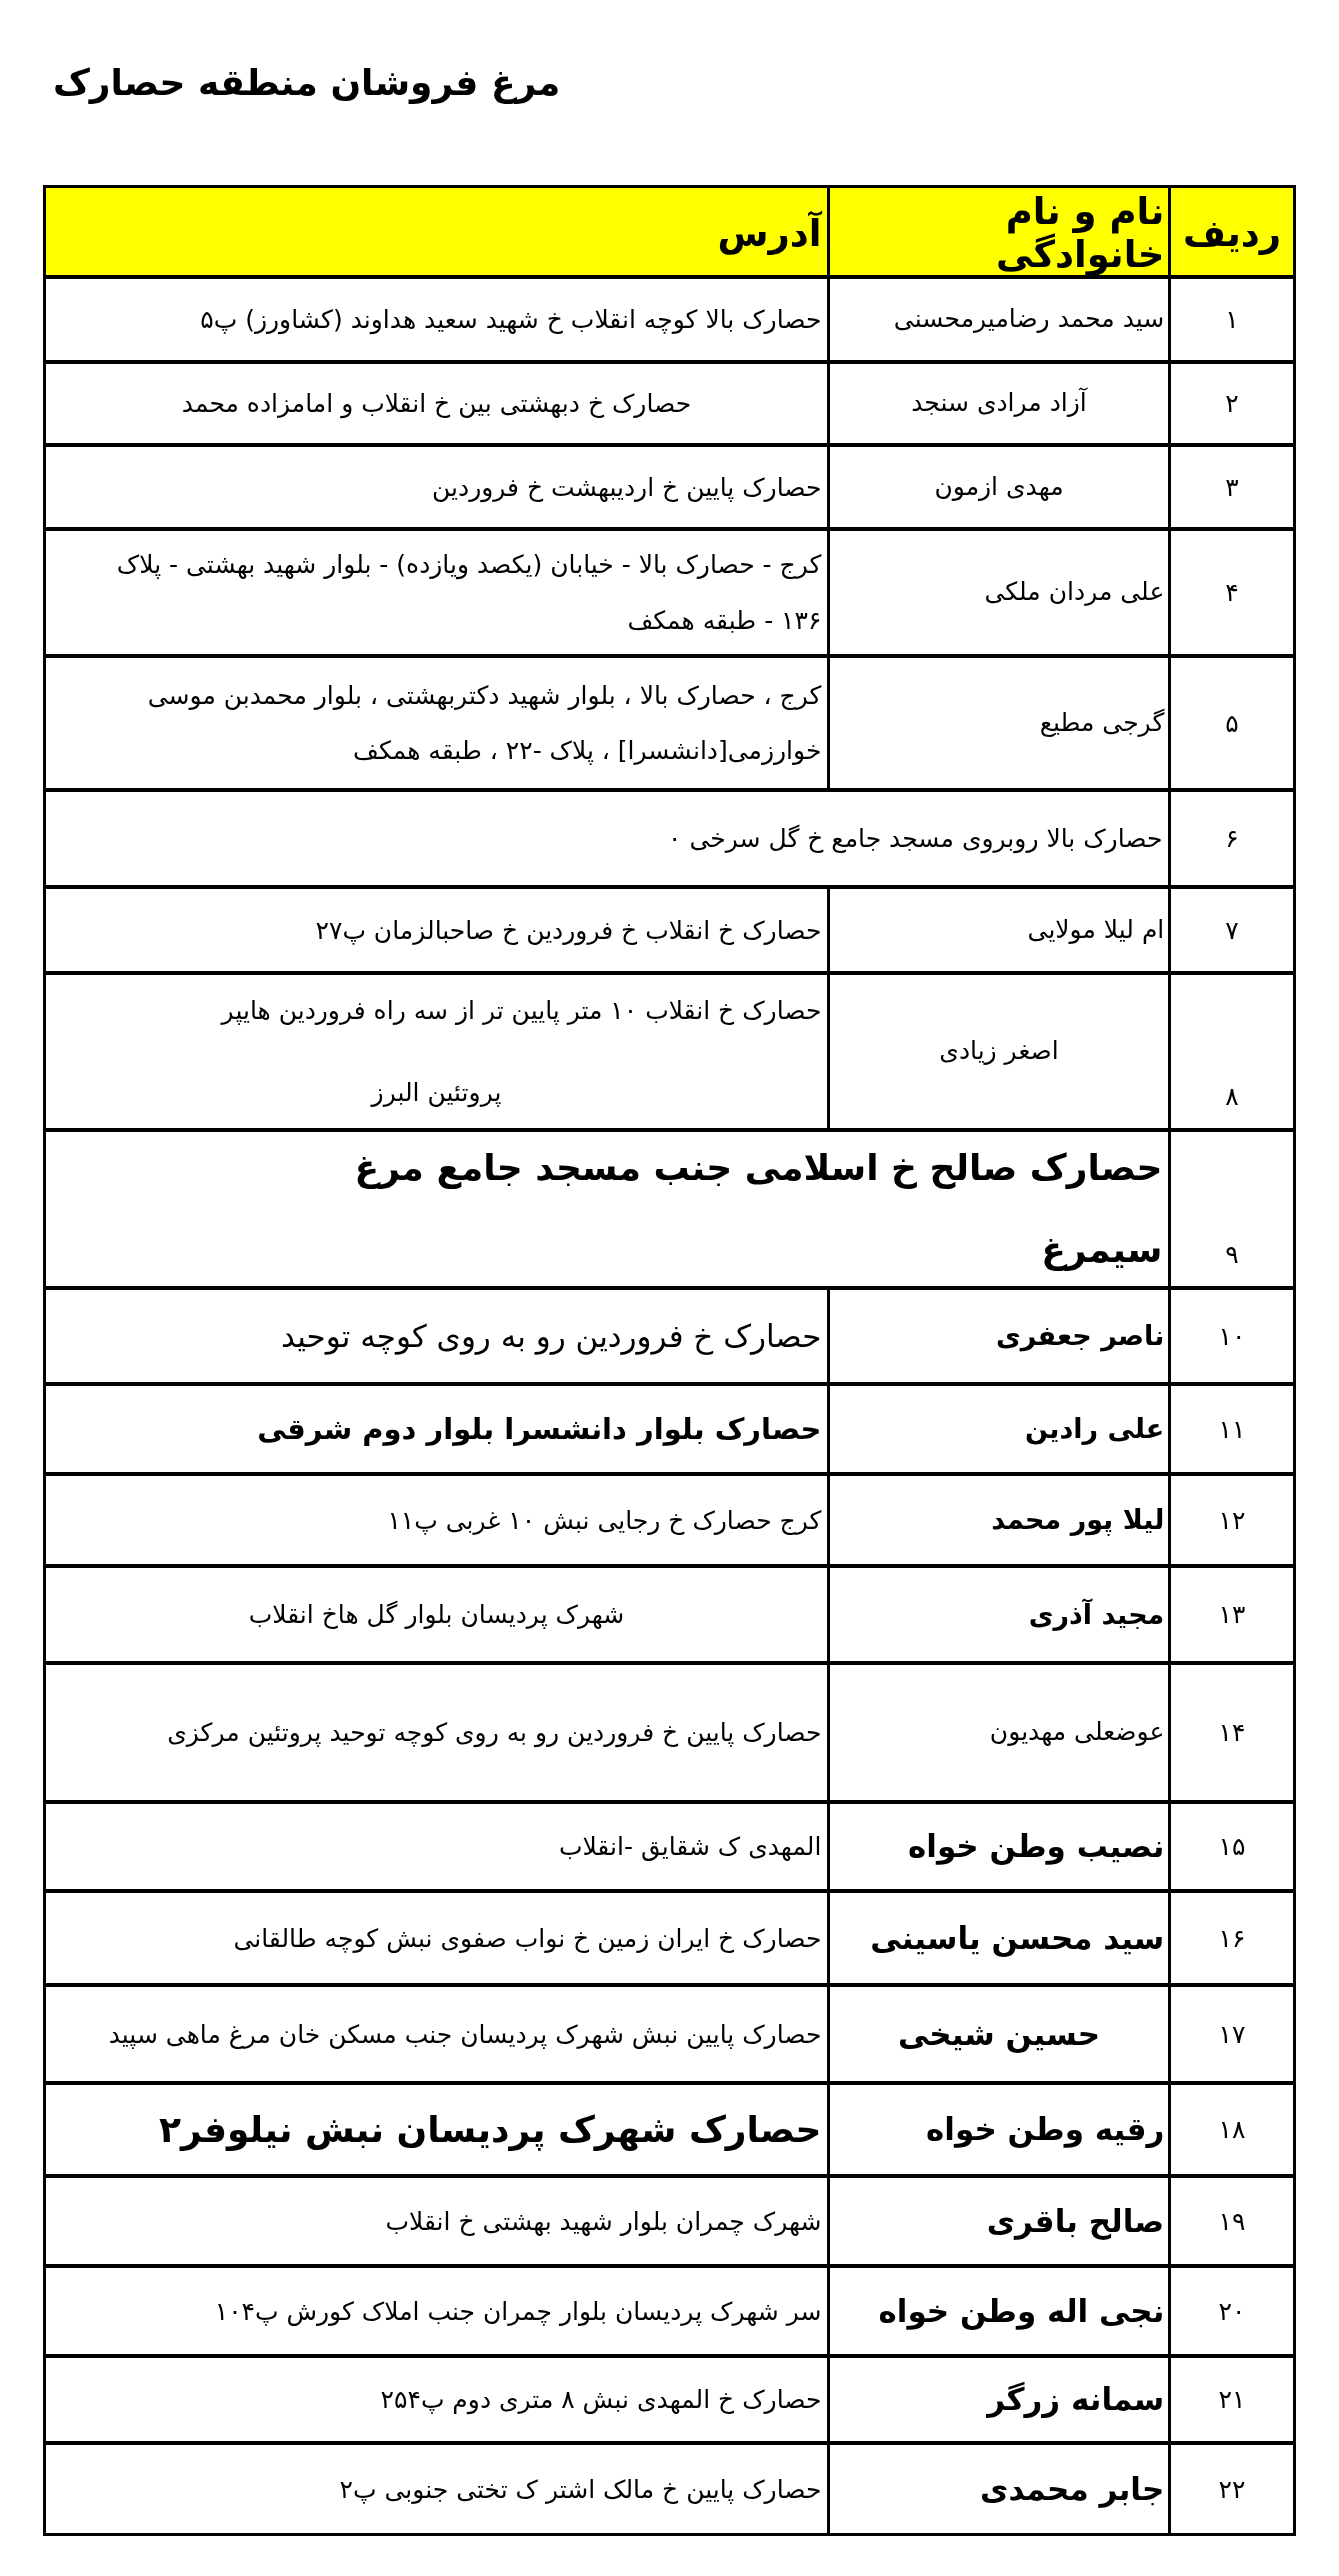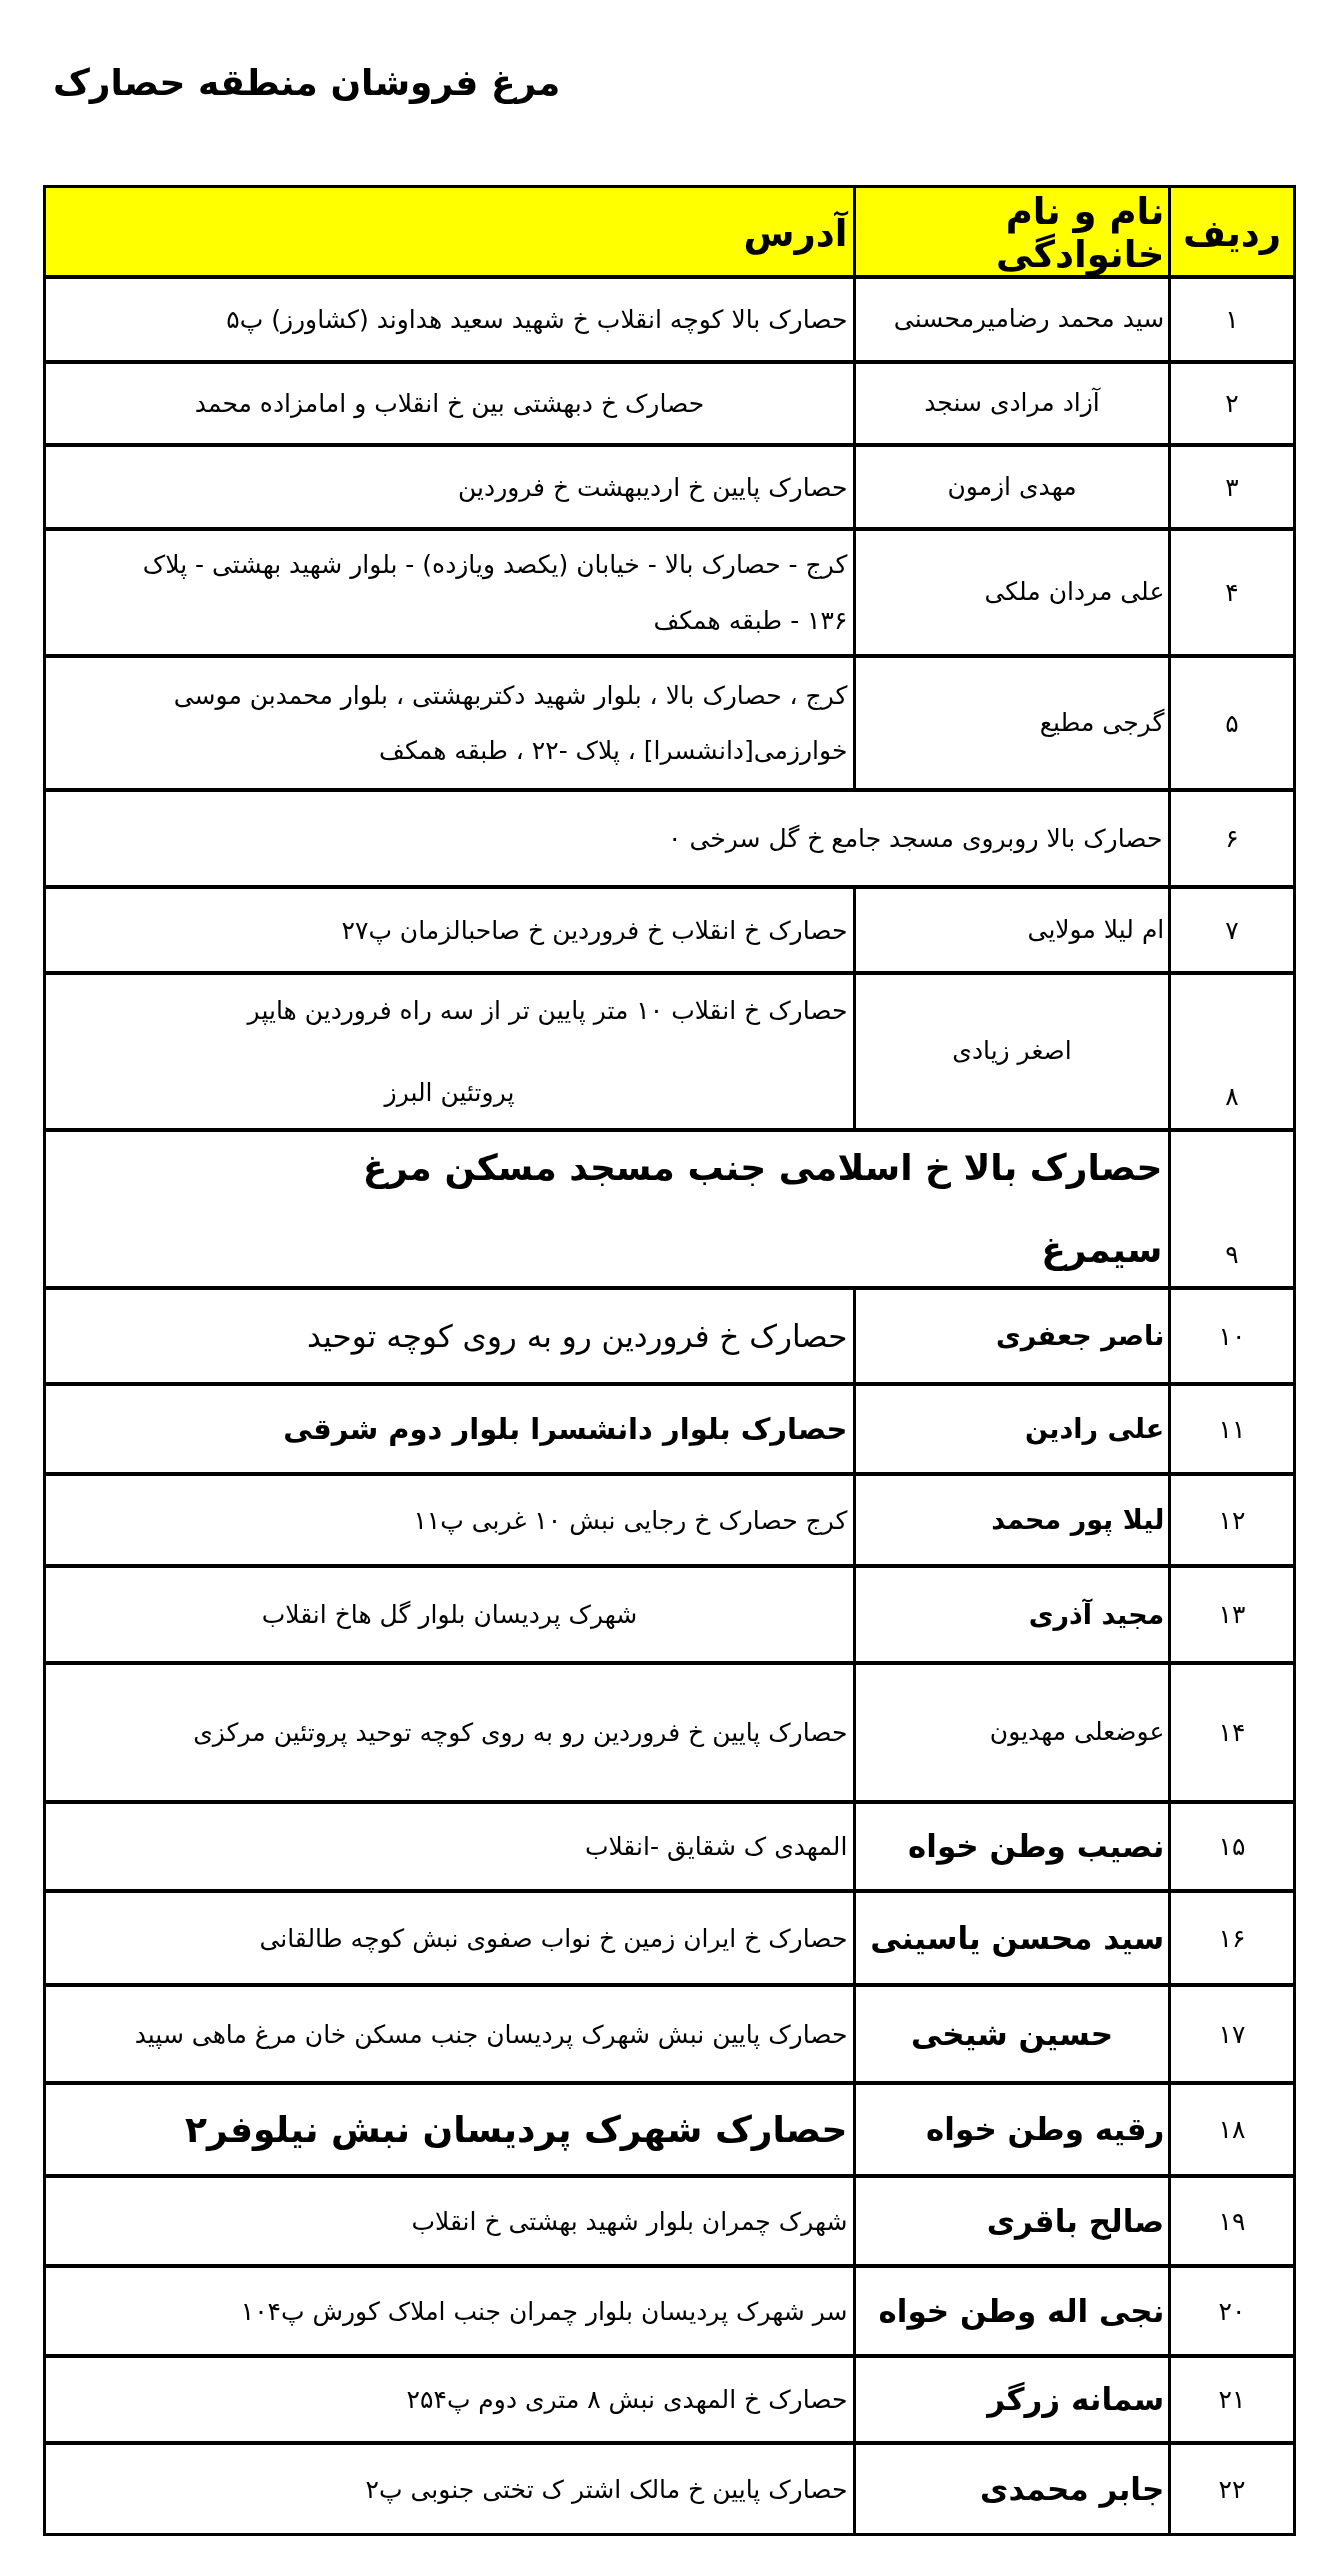--- a/index.html
+++ b/index.html
@@ -22,21 +22,21 @@
     border:3.7px solid #000; background:#FFFFFF; box-sizing:border-box;
   }
   .row { display:flex; box-sizing:border-box; border-bottom:4.7px solid #000; background:#FFFFFF; }
   .row:last-child { border-bottom:none; }
 
   .cell {
     box-sizing:border-box; display:flex; flex-direction:column;
     justify-content:center; overflow:visible;
   }
   .c-num  { width:125px; border-left:3.7px solid #000; align-items:center; font-size:25px; text-align:center; }
-  .c-name { width:315px; border-left:3.7px solid #000; padding:0 3.7px; font-size:25px; text-align:start; }
+  .c-name { width:341px; border-left:3.7px solid #000; padding:0 3.7px; font-size:25px; text-align:start; }
   .c-addr { flex:1; padding:0 5.6px; font-size:25px; text-align:start; row-gap:22.5px; }
 
   .addr-line { line-height:1.32; }
   .name-line { line-height:1.3; }
 
   .hdr { height:91px; background:#FFFF00; font-weight:bold; }
   .hdr .cell { padding-top:3px; font-size:37px; }
   .hdr .c-addr, .hdr .c-name { text-align:start; }
   .hdr .c-num { align-items:center; }
 
@@ -118,21 +118,21 @@
           <div class="cell c-num num-bottom">۸</div>
           <div class="cell c-name name-line center">اصغر زیادی</div>
           <div class="cell c-addr" style="row-gap: 49px;">
             <div class="addr-line">حصارک خ انقلاب ۱۰ متر پایین تر از سه راه فروردین هایپر</div>
             <div class="addr-line center">پروتئین البرز</div>
           </div>
         </div>
         <div class="row" style="height: 158px;">
           <div class="cell c-num num-bottom">۹</div>
           <div class="cell c-addr a-xl" style="row-gap: 34px;">
-            <div class="addr-line">حصارک بالا خ اسلامی جنب مسجد مسکن مرغ</div>
+            <div class="addr-line">حصارک صالح خ اسلامی جنب مسجد جامع مرغ</div>
             <div class="addr-line">سیمرغ</div>
           </div>
         </div>
         <div class="row" style="height: 96px;">
           <div class="cell c-num">۱۰</div>
           <div class="cell c-name name-line n-md">ناصر جعفری</div>
           <div class="cell c-addr a-lg">
             <div class="addr-line">حصارک خ فروردین رو به روی کوچه توحید</div>
           </div>
         </div>

